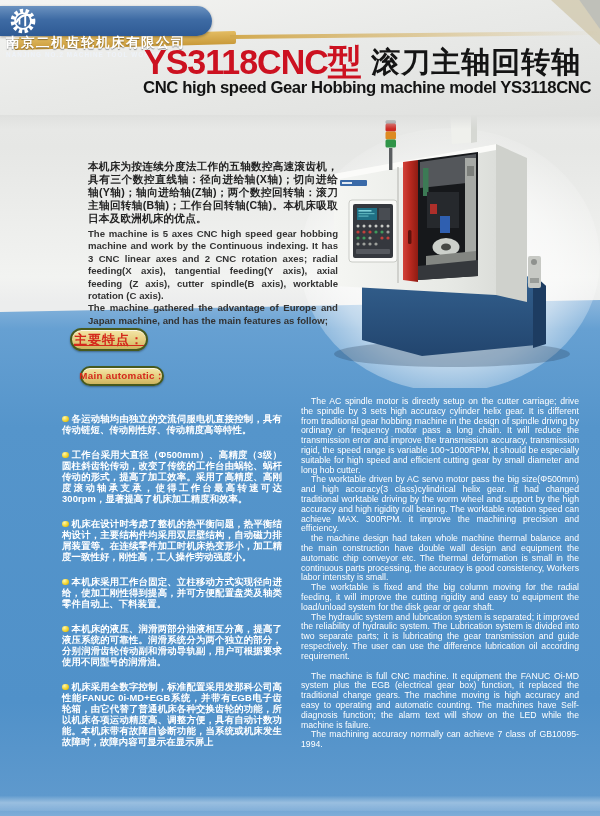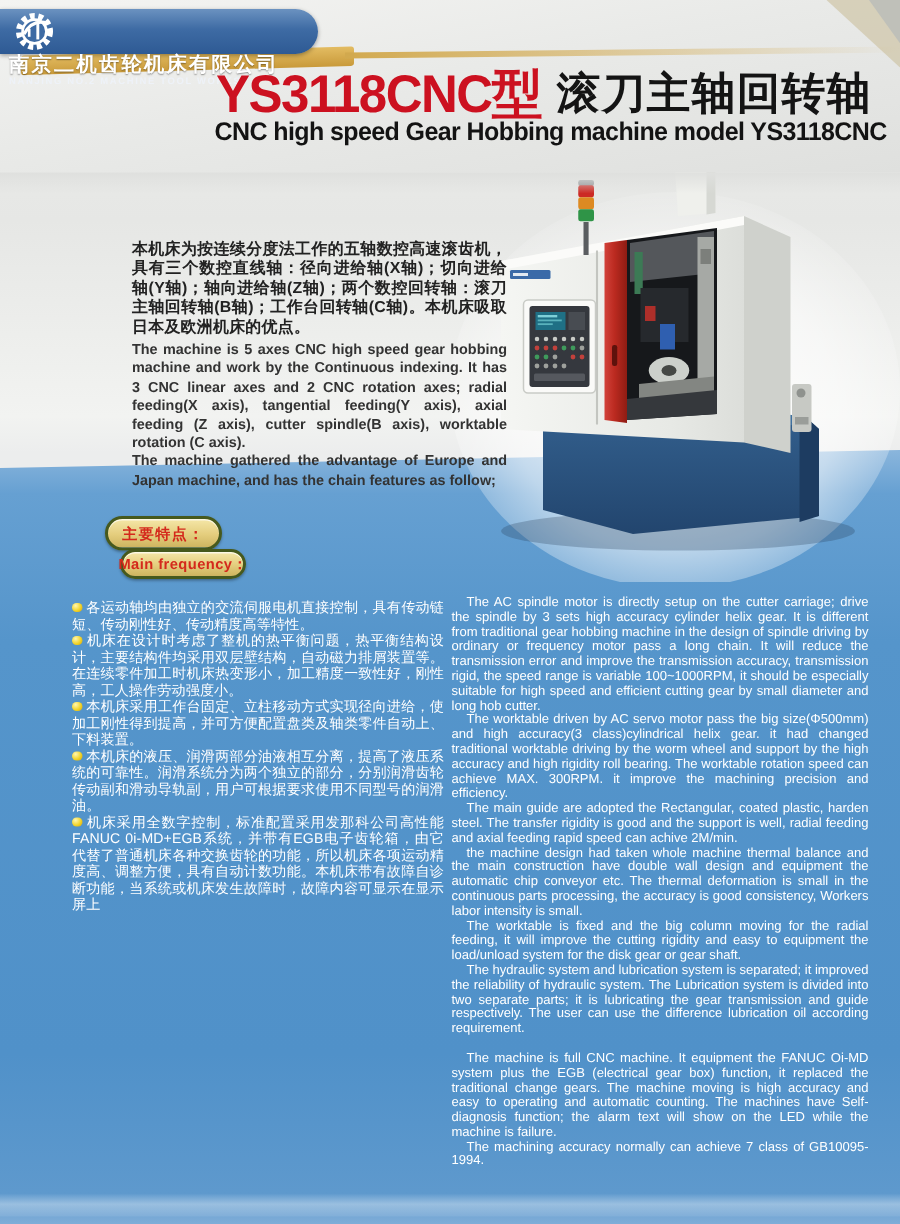--- a/index.html
+++ b/index.html
@@ -52,26 +52,26 @@
   .intro{position:absolute;left:48px;top:160px;width:250px;z-index:4;margin-left:40px;}
   .intro-cn{margin:0 0 3px 0;color:#222;font-weight:bold;font-size:10.6px;line-height:13px;
     text-align:justify;letter-spacing:.2px;}
   .intro-en{margin:0;color:#333;font-size:9.6px;line-height:12.4px;text-align:justify;font-weight:600;}
   
   .badge{position:absolute;z-index:4;display:flex;align-items:center;justify-content:center;
     border:2px solid #46591d;border-radius:12px;
     background:linear-gradient(180deg,#f5e7a8 0%,#e4cd7d 55%,#cdb45f 100%);
     color:#d4291c;font-weight:bold;box-shadow:inset 0 1px 0 rgba(255,255,255,.7),0 1px 2px rgba(0,0,0,.35);
     white-space:nowrap;}
-  .badge-cn{left:70px;top:344px;width:74px;height:19px;font-size:10px;letter-spacing:1px;}
+  .badge-cn{left:70px;top:328px;width:74px;height:19px;font-size:13px;letter-spacing:1px;text-decoration:underline;}
   .badge-en{left:80px;top:366px;width:80px;height:16px;font-size:9.8px;letter-spacing:.3px;}
   
   .col-cn{position:absolute;left:48px;top:399px;width:248px;z-index:4;}
-  .feat-cn{color:#ffffff;font-weight:normal;font-size:9.4px;line-height:11px;text-align:justify;
-    margin:0;letter-spacing:.1px;}
+  .feat-cn{color:#ffffff;font-weight:bold;font-size:9.4px;line-height:11px;text-align:justify;
+    margin:14px;letter-spacing:.1px;}
   .dot{display:inline-block;width:6.5px;height:6.5px;border-radius:50%;
     background:radial-gradient(circle at 35% 30%,#fff7b0,#f2d329 55%,#caa10e);
     margin-right:3px;vertical-align:0px;}
   .col-en{position:absolute;left:301px;top:397px;width:278px;z-index:4;}
   .feat-en{margin:0;color:#fff;font-size:8.7px;line-height:9.8px;text-align:justify;
     text-indent:10px;font-weight:500;}
   .en-gap{margin-top:10px;}
 </style>
 </head>
 <body>
@@ -222,38 +222,38 @@
         <rect x="228" y="146" width="13" height="32" rx="2" fill="#c7c9c4"></rect>
         <circle cx="234" cy="152" r="3" fill="#8f928e"></circle>
         <rect x="230" y="168" width="9" height="5" fill="#9a9d99"></rect>
       </g>
     </svg>
   </div>
 
   <div class="intro">
     <p class="intro-cn">本机床为按连续分度法工作的五轴数控高速滚齿机，具有三个数控直线轴：径向进给轴(X轴)；切向进给轴(Y轴)；轴向进给轴(Z轴)；两个数控回转轴：滚刀主轴回转轴(B轴)；工作台回转轴(C轴)。本机床吸取日本及欧洲机床的优点。</p>
     <p class="intro-en">The machine is 5 axes CNC high speed gear hobbing machine and work by the Continuous indexing. It has 3 CNC linear axes and 2 CNC rotation axes; radial feeding(X axis), tangential feeding(Y axis), axial feeding (Z axis), cutter spindle(B axis), worktable rotation (C axis).</p>
-    <p class="intro-en">The machine gathered the advantage of Europe and Japan machine, and has the chain features as follow;</p>
+    <p class="intro-en">The machine gathered the advantage of Europe and Japan machine, and has the main features as follow;</p>
   </div>
 
   <div class="badge badge-cn">主要特点：</div>
-  <div class="badge badge-en">Main frequency：</div>
+  <div class="badge badge-en">Main automatic：</div>
 
   <div class="col-cn">
       <div class="feat-cn"><span class="dot"></span><span>各运动轴均由独立的交流伺服电机直接控制，具有传动链短、传动刚性好、传动精度高等特性。</span></div>
+      <div class="feat-cn"><span class="dot"></span><span>工作台采用大直径（Φ500mm）、高精度（3级）圆柱斜齿轮传动，改变了传统的工作台由蜗轮、蜗杆传动的形式，提高了加工效率。采用了高精度、高刚度滚动轴承支承，使得工作台最高转速可达300rpm，显著提高了机床加工精度和效率。</span></div>
       <div class="feat-cn"><span class="dot"></span><span>机床在设计时考虑了整机的热平衡问题，热平衡结构设计，主要结构件均采用双层壁结构，自动磁力排屑装置等。在连续零件加工时机床热变形小，加工精度一致性好，刚性高，工人操作劳动强度小。</span></div>
       <div class="feat-cn"><span class="dot"></span><span>本机床采用工作台固定、立柱移动方式实现径向进给，使加工刚性得到提高，并可方便配置盘类及轴类零件自动上、下料装置。</span></div>
       <div class="feat-cn"><span class="dot"></span><span>本机床的液压、润滑两部分油液相互分离，提高了液压系统的可靠性。润滑系统分为两个独立的部分，分别润滑齿轮传动副和滑动导轨副，用户可根据要求使用不同型号的润滑油。</span></div>
       <div class="feat-cn"><span class="dot"></span><span>机床采用全数字控制，标准配置采用发那科公司高性能FANUC 0i-MD+EGB系统，并带有EGB电子齿轮箱，由它代替了普通机床各种交换齿轮的功能，所以机床各项运动精度高、调整方便，具有自动计数功能。本机床带有故障自诊断功能，当系统或机床发生故障时，故障内容可显示在显示屏上</span></div>
     </div>
   <div class="col-en">
     <div>
         <p class="feat-en">The AC spindle motor is directly setup on the cutter carriage; drive the spindle by 3 sets high accuracy cylinder helix gear. It is different from traditional gear hobbing machine in the design of spindle driving by ordinary or frequency motor pass a long chain. It will reduce the transmission error and improve the transmission accuracy, transmission rigid, the speed range is variable 100~1000RPM, it should be especially suitable for high speed and efficient cutting gear by small diameter and long hob cutter.</p>
         <p class="feat-en">The worktable driven by AC servo motor pass the big size(Φ500mm) and high accuracy(3 class)cylindrical helix gear. it had changed traditional worktable driving by the worm wheel and support by the high accuracy and high rigidity roll bearing. The worktable rotation speed can achieve MAX. 300RPM. it improve the machining precision and efficiency.</p>
-        <p class="feat-en">The main guide are adopted the Rectangular, coated plastic, harden steel. The transfer rigidity is good and the support is well, radial feeding and axial feeding rapid speed can achive 2M/min.</p>
         <p class="feat-en">the machine design had taken whole machine thermal balance and the main construction have double wall design and equipment the automatic chip conveyor etc. The thermal deformation is small in the continuous parts processing, the accuracy is good consistency, Workers labor intensity is small.</p>
         <p class="feat-en">The worktable is fixed and the big column moving for the radial feeding, it will improve the cutting rigidity and easy to equipment the load/unload system for the disk gear or gear shaft.</p>
         <p class="feat-en">The hydraulic system and lubrication system is separated; it improved the reliability of hydraulic system. The Lubrication system is divided into two separate parts; it is lubricating the gear transmission and guide respectively. The user can use the difference lubrication oil according requirement.</p>
       </div>
     <div class="en-gap">
         <p class="feat-en">The machine is full CNC machine. It equipment the FANUC Oi-MD system plus the EGB (electrical gear box) function, it replaced the traditional change gears. The machine moving is high accuracy and easy to operating and automatic counting. The machines have Self-diagnosis function; the alarm text will show on the LED while the machine is failure.</p>
         <p class="feat-en">The machining accuracy normally can achieve 7 class of GB10095-1994.</p>
       </div>
   </div>
 

